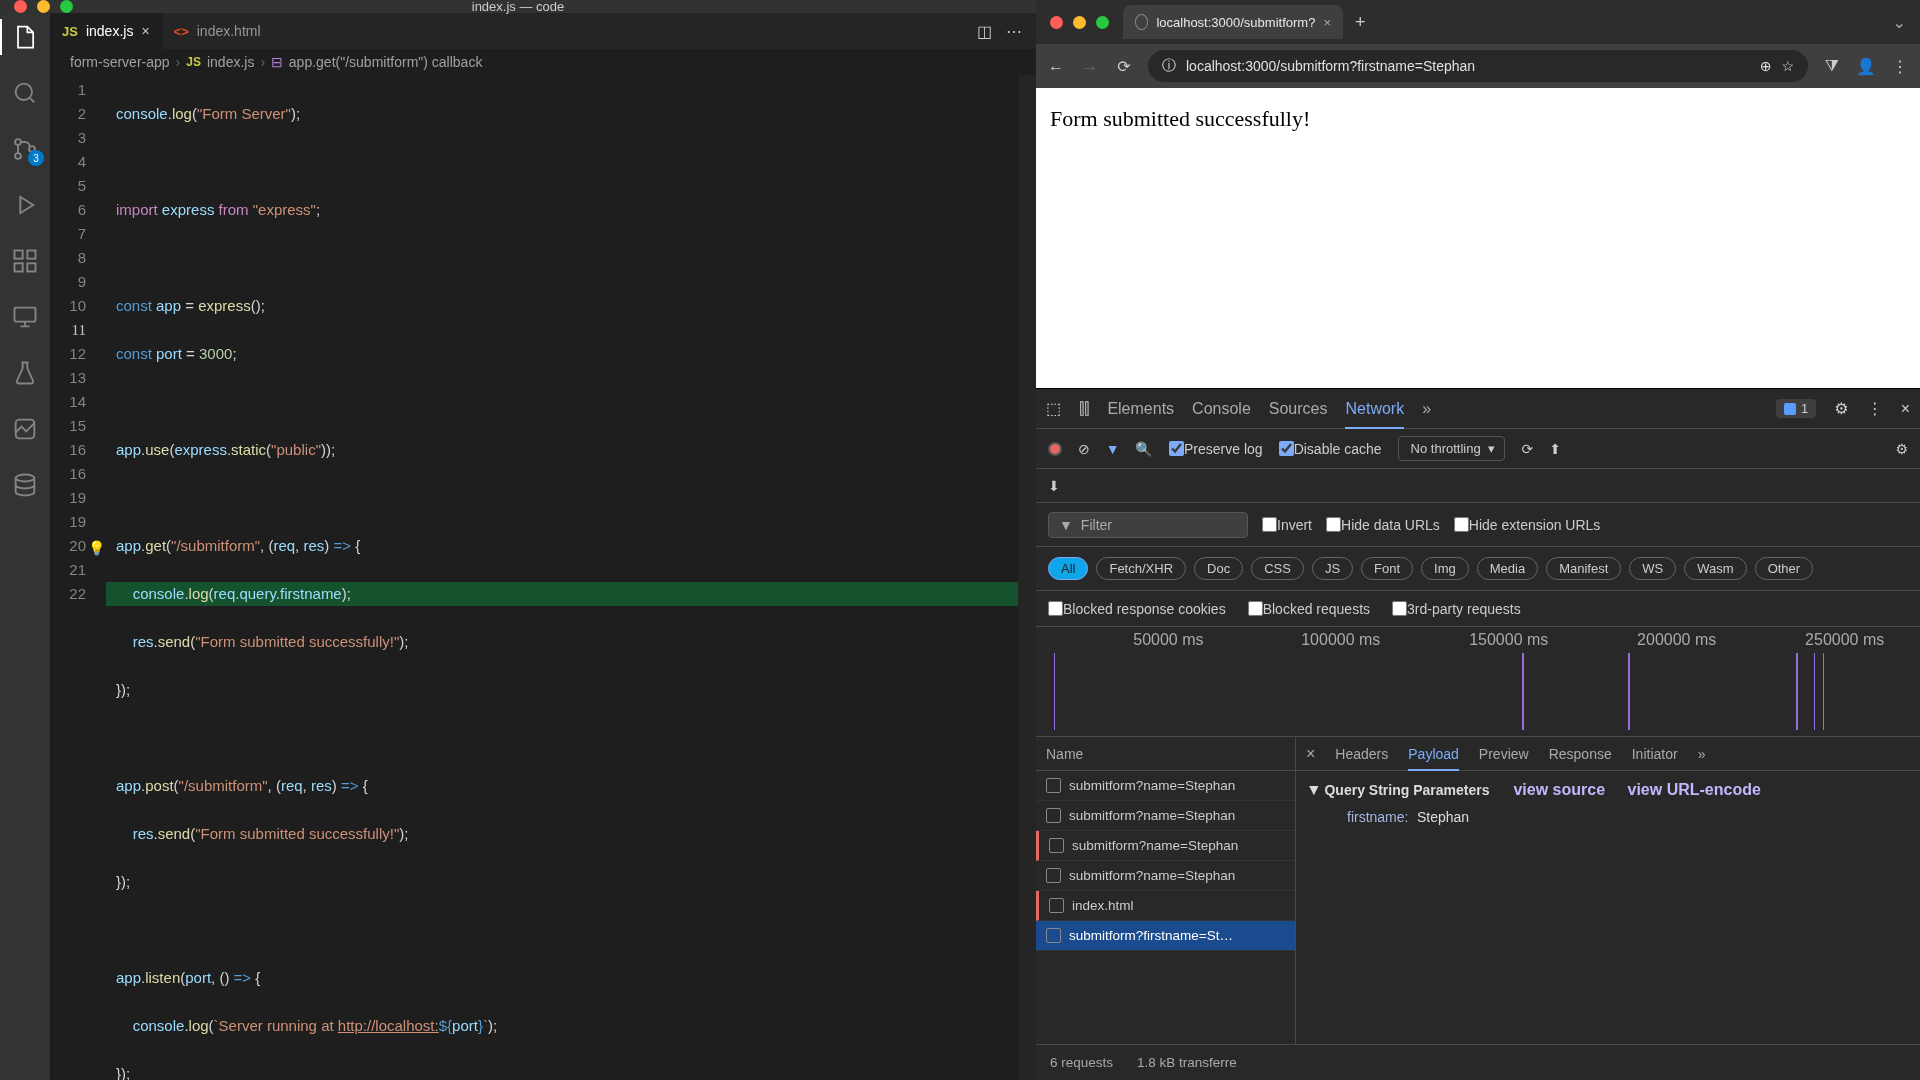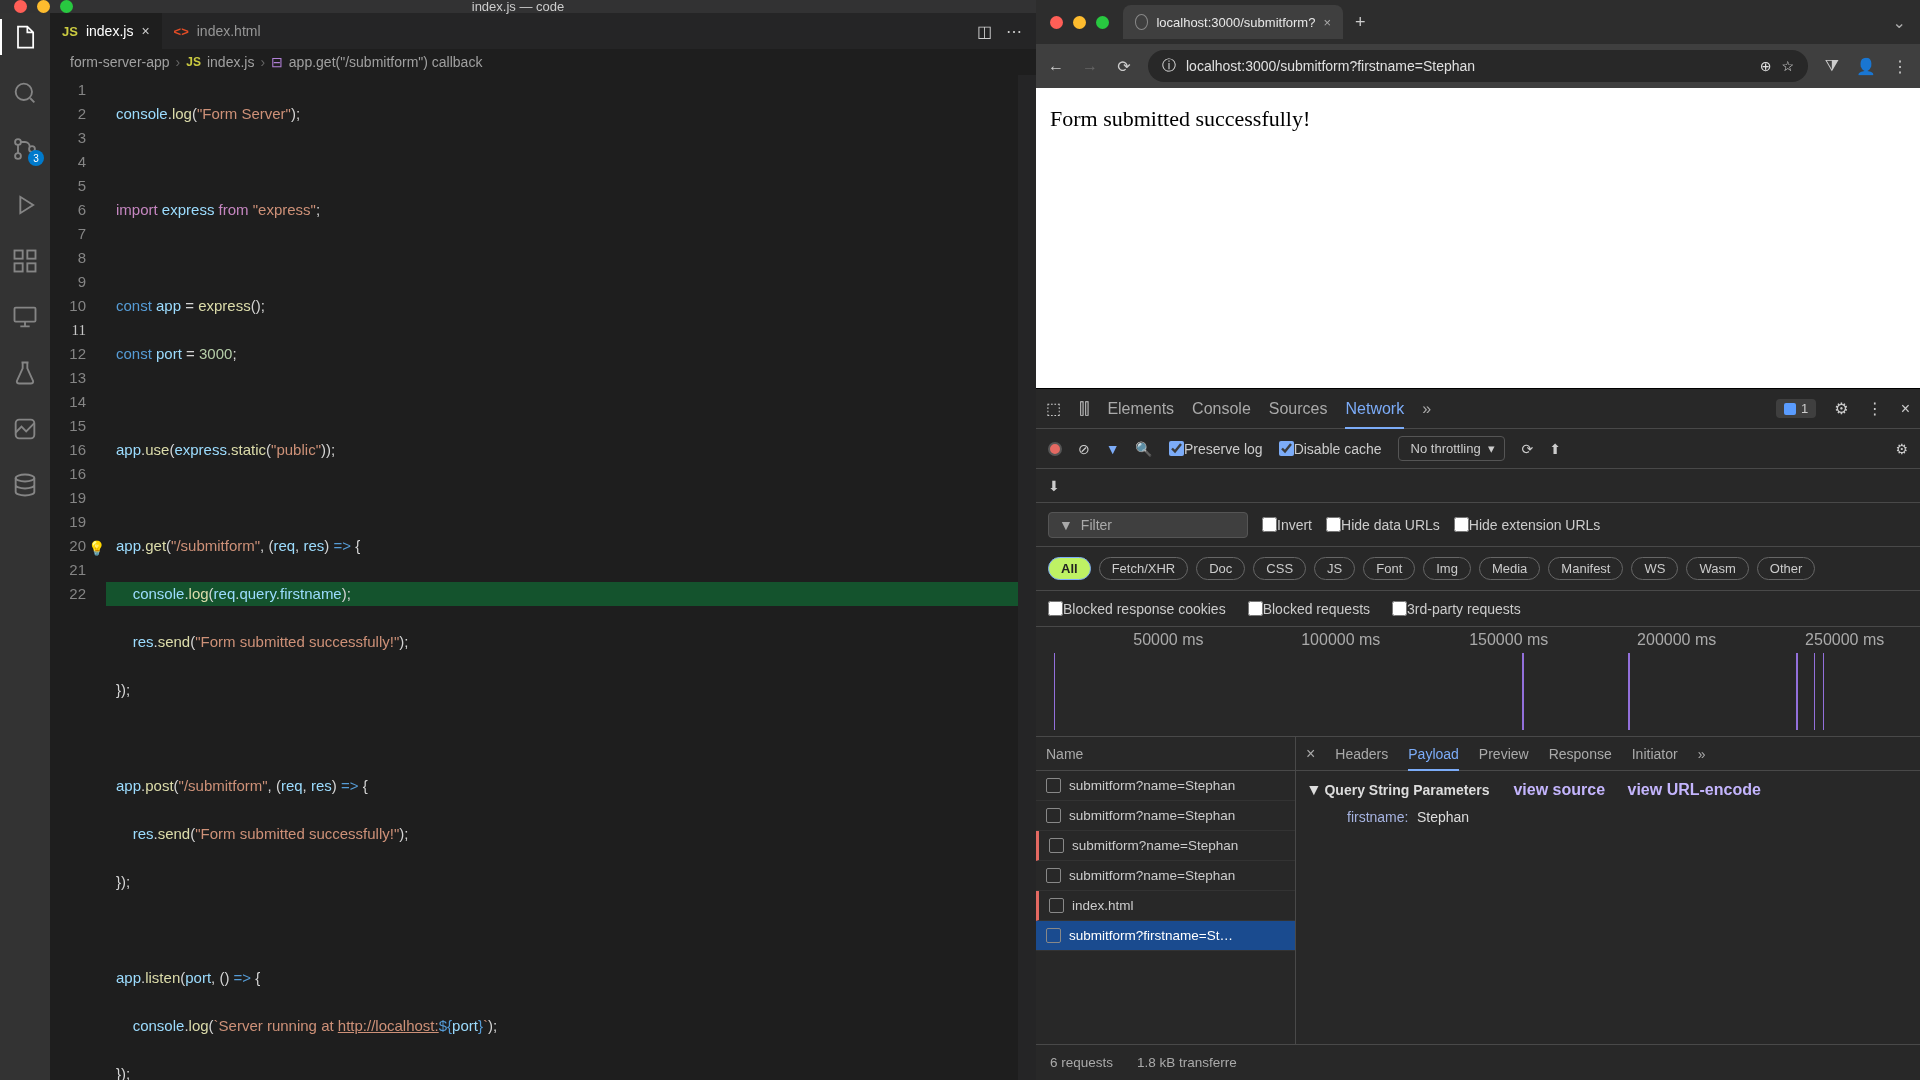--- a/index.html
+++ b/index.html
@@ -79,21 +79,21 @@
 .rec { width:14px; height:14px; background:#e46962; border-radius:50%; border:2px solid #555; }
 .chk { display:flex; align-items:center; gap:0; font-size:14px; }
 .chk input { width:15px; height:15px; accent-color:#7cacf8; }
 .throttle { border:1px solid #555; padding:4px 10px 4px 12px; border-radius:4px; font-size:13px; }
 .dt-toolbar .spacer { flex:1; }
 
 .filter-row { height:44px; border-bottom:1px solid #494949; display:flex; align-items:center; padding:0 12px; gap:14px; flex-wrap:nowrap; }
 .filter-input { width:200px; height:26px; background:#3f3f3f; border-radius:4px; padding:0 10px; color:#aaa; border:1px solid #555; display:flex; align-items:center; gap:8px; font-size:14px; }
 .chip-row { height:44px; border-bottom:1px solid #494949; display:flex; align-items:center; padding:0 12px; gap:8px; flex-wrap:wrap; }
 .chip { border:1px solid #666; padding:3px 12px; border-radius:14px; font-size:13px; color:#ccc; }
-.chip.on { background:#bef264; color:#222; border-color:#7cacf8;font-weight:bold; }
+.chip.on { background:#0ea5e9; color:#222; border-color:#7cacf8; }
 .block-row { height:36px; border-bottom:1px solid #494949; display:flex; align-items:center; padding:0 12px; gap:22px; font-size:14px; }
 
 .timeline { height:110px; border-bottom:1px solid #494949; position:relative; background:#282828; }
 .tlabel { position:absolute; top:4px; font-size:16px; color:#aaa; }
 .tline { position:absolute; top:26px; bottom:6px; width:1.5px; background:#9370db; }
 
 .net-body { flex:1; display:flex; }
 .requests { width:260px; border-right:1px solid #494949; display:flex; flex-direction:column; }
 .requests .hdr { height:34px; border-bottom:1px solid #494949; display:flex; align-items:center; padding:0 10px; font-size:14px; color:#aaa; }
 .req { height:30px; display:flex; align-items:center; padding:0 10px; gap:8px; font-size:13.5px; color:#ccc; border-bottom:1px solid #333; white-space:nowrap; overflow:hidden; text-overflow:ellipsis; }

